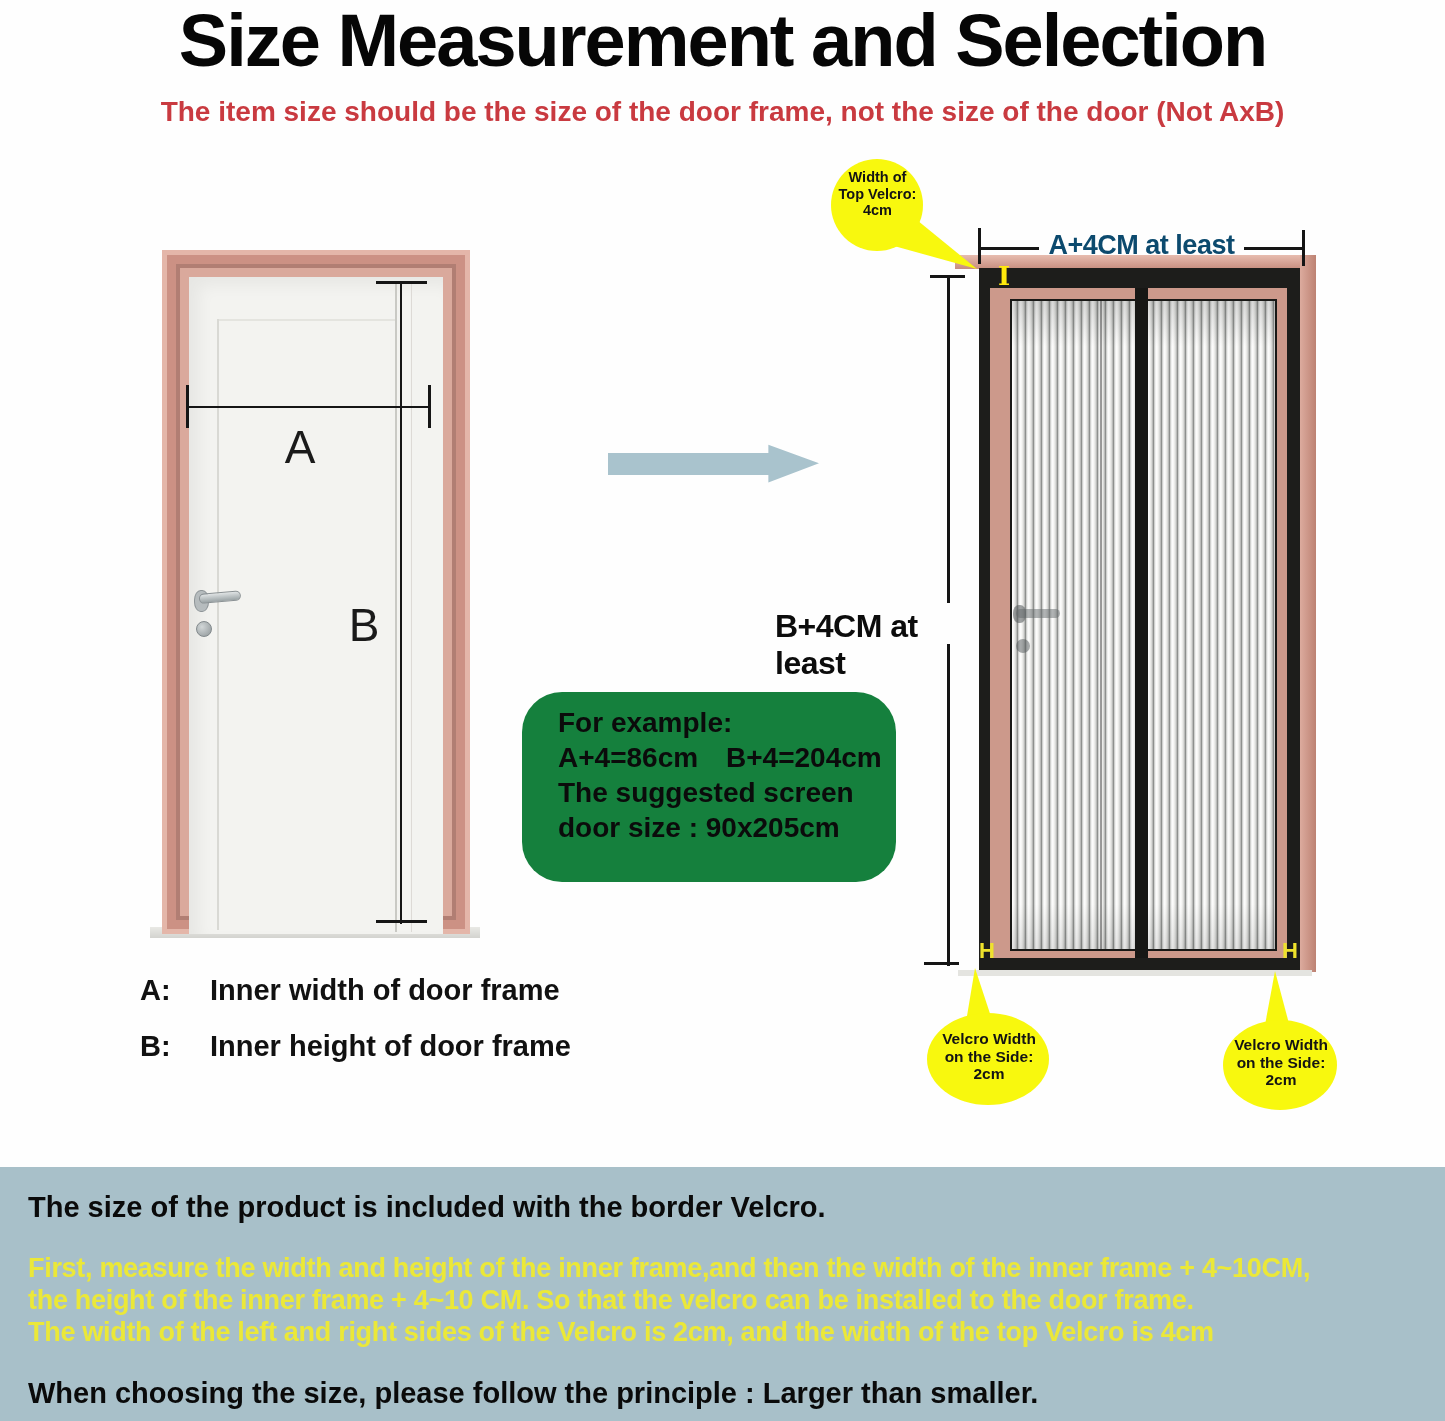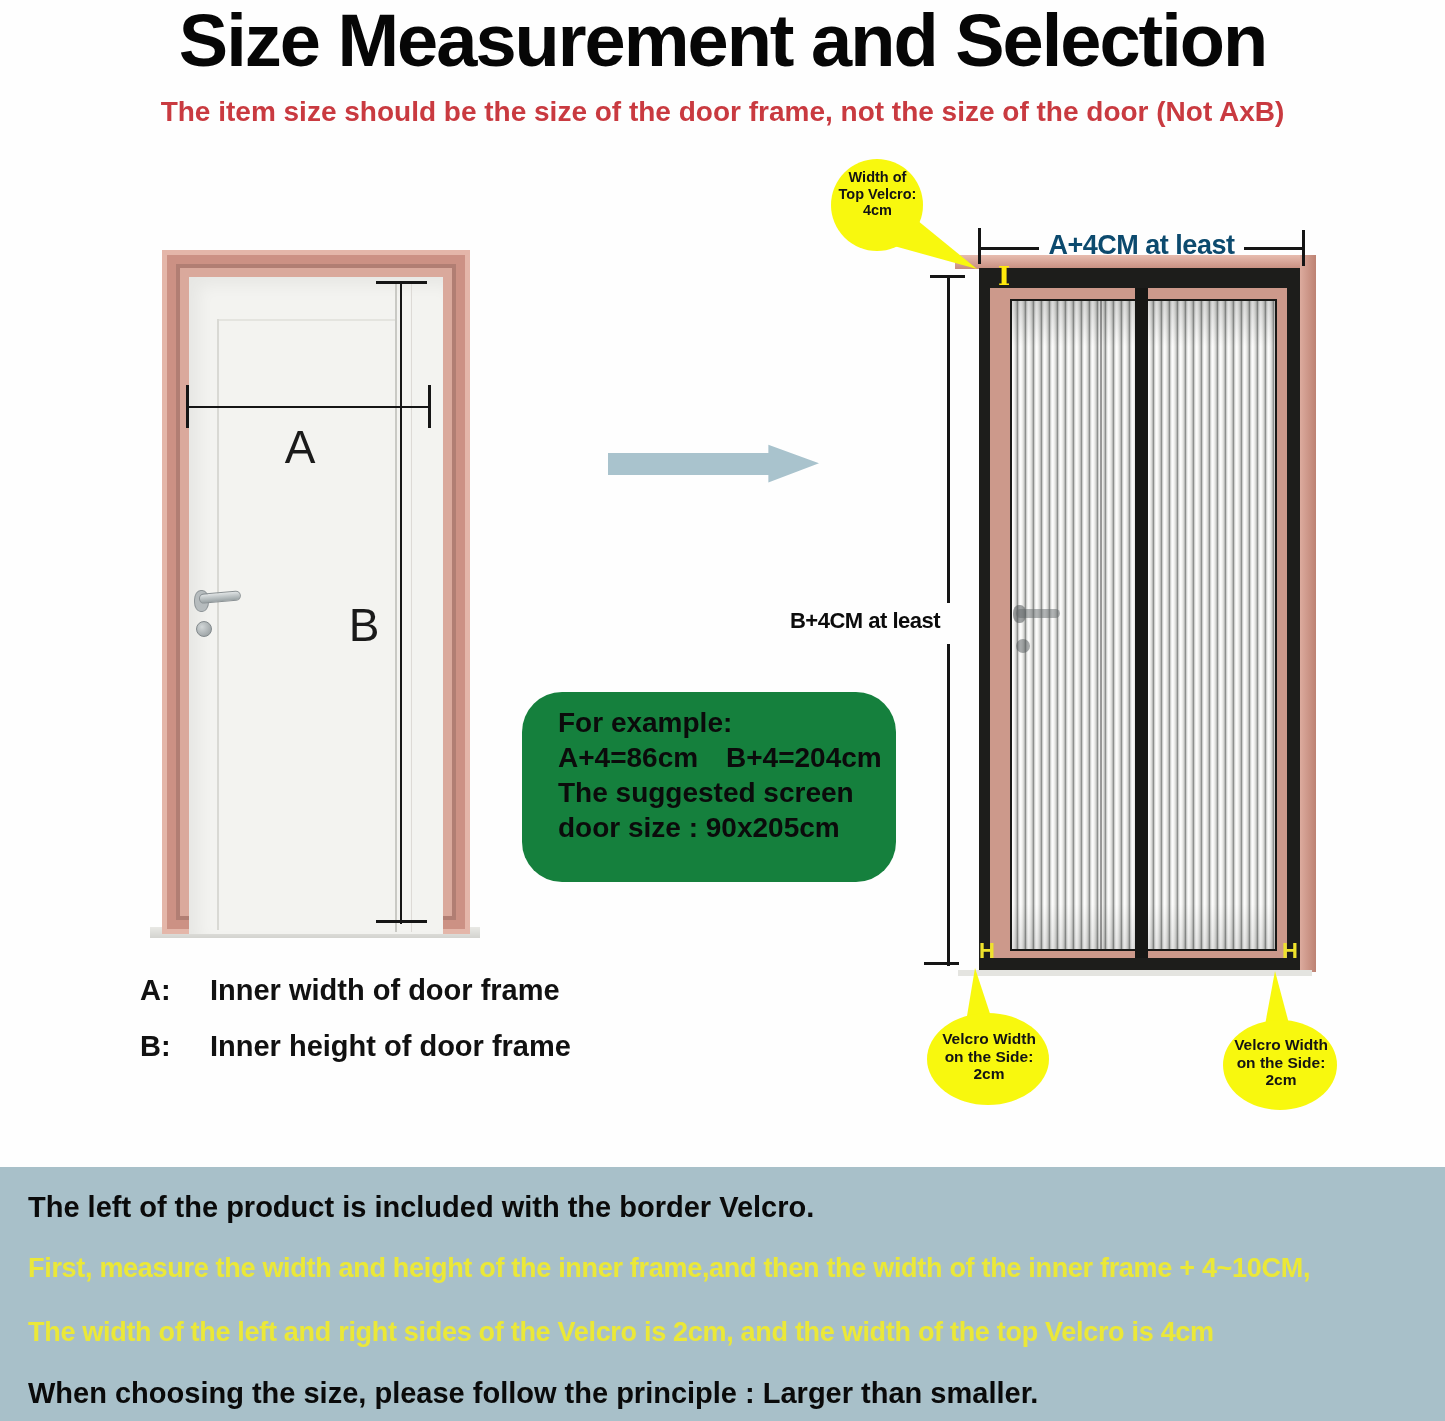--- a/index.html
+++ b/index.html
@@ -63,22 +63,22 @@
                    background:rgba(100,105,107,0.5); }
   .r-ghost-lock { position:absolute; left:4px; top:338px; width:14px; height:14px; border-radius:50%;
                   background:rgba(80,85,87,0.5); }
   .r-ibeam { position:absolute; left:19px; top:-5px; font-family:"DejaVu Serif", serif;
              font-weight:bold; font-size:26px; color:#ffe90c; line-height:1; }
   .r-h { position:absolute; bottom:8px; font-size:22px; font-weight:bold; color:#efe22c; line-height:1; }
   .r-h-left { left:0; } .r-h-right { right:2px; }
 
   .mA4-label { position:absolute; left:1035px; top:230px; width:213px; text-align:center;
                font-size:27px; font-weight:bold; letter-spacing:-0.5px; color:#0c4a6e; }
-  .mB4-label { position:absolute; left:775px; top:608px; width:180px; text-align:center;
-               font-size:22px; font-weight:bold; letter-spacing:-0.5px; color:#0c0c0c; }
+  .mB4-label { position:absolute; left:775px; top:608px; width:180px; text-align:left;
+               font-size:32px; font-weight:bold; letter-spacing:-0.5px; color:#0c0c0c; }
 
   
   .callout { position:absolute; }
   .callout svg { display:block; }
   .callout-text { position:absolute; text-align:center; font-weight:bold; color:#141414; }
   .co-top { left:828px; top:156px; width:156px; height:118px; }
   .co-top .callout-text { left:2px; top:13px; width:95px; font-size:14.5px; line-height:16.5px; }
   .co-bl { left:926px; top:964px; width:126px; height:142px; }
   .co-bl .callout-text { left:0; top:66px; width:126px; font-size:15.5px; line-height:17.5px; }
   .co-br { left:1222px; top:966px; width:118px; height:144px; }
@@ -211,19 +211,20 @@
   </div>
 
   <div class="legend legend-b">
     <span class="key">B:</span><span>Inner height of door frame</span>
   </div>
   <div class="legend legend-a">
     <span class="key">A:</span><span>Inner width of door frame</span>
   </div>
 
   <div class="footer">
-    <div class="f-black f1">The left of the product is included with the border Velcro.</div>
+    <div class="f-black f1">The size of the product is included with the border Velcro.</div>
     <div class="f-hl hl1">First, measure the width and height of the inner frame,and then the width of the inner frame + 4~10CM,</div>
+    <div class="f-hl hl2">the height of the inner frame + 4~10 CM. So that the velcro can be installed to the door frame.</div>
     <div class="f-hl hl3">The width of the left and right sides of the Velcro is 2cm, and the width of the top Velcro is 4cm</div>
     <div class="f-black f2">When choosing the size, please follow the principle : Larger than smaller.</div>
   </div>
 
 </div>
 
 </body></html>

